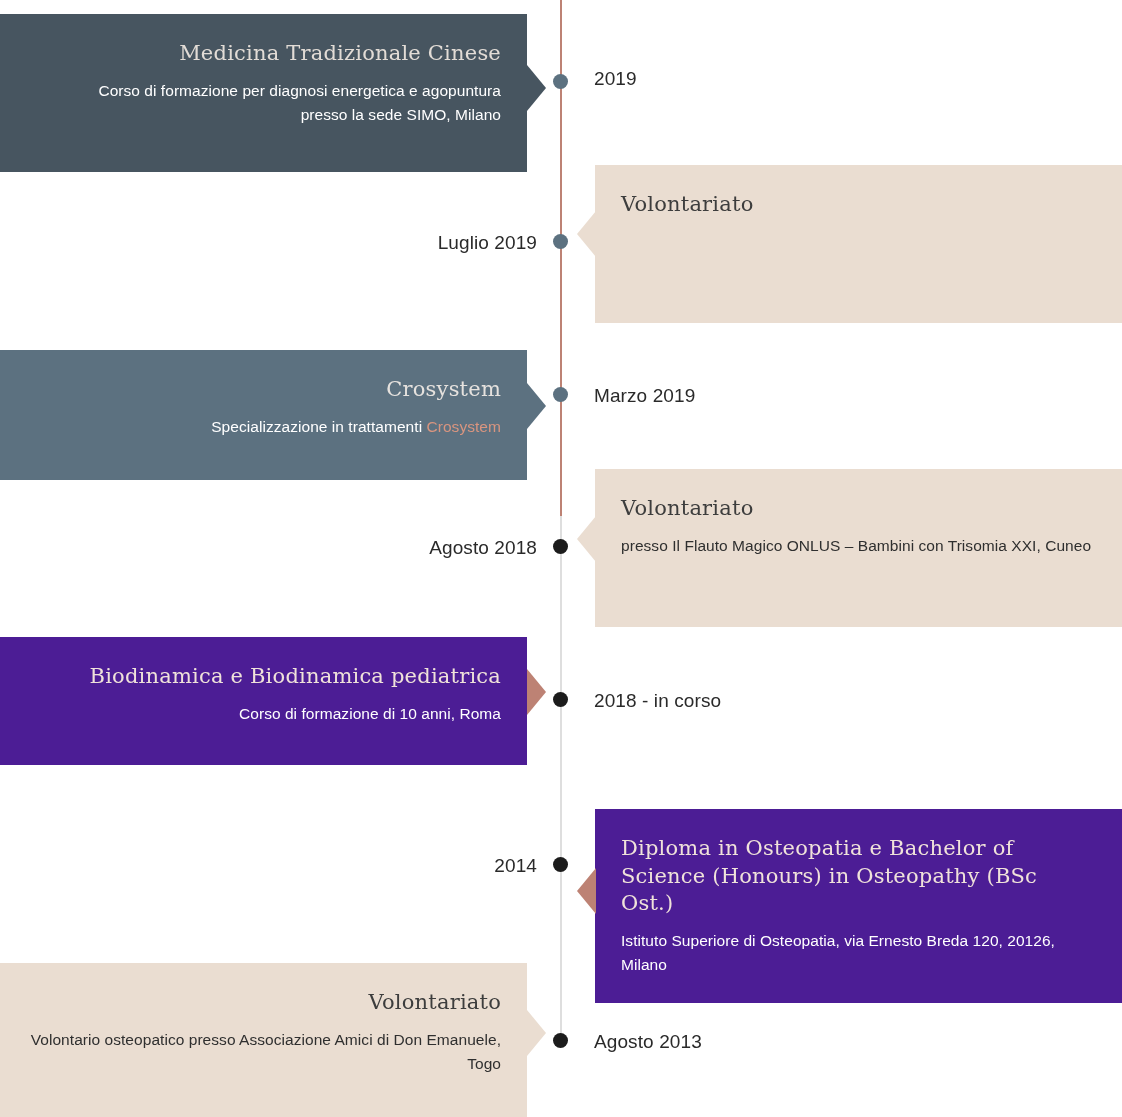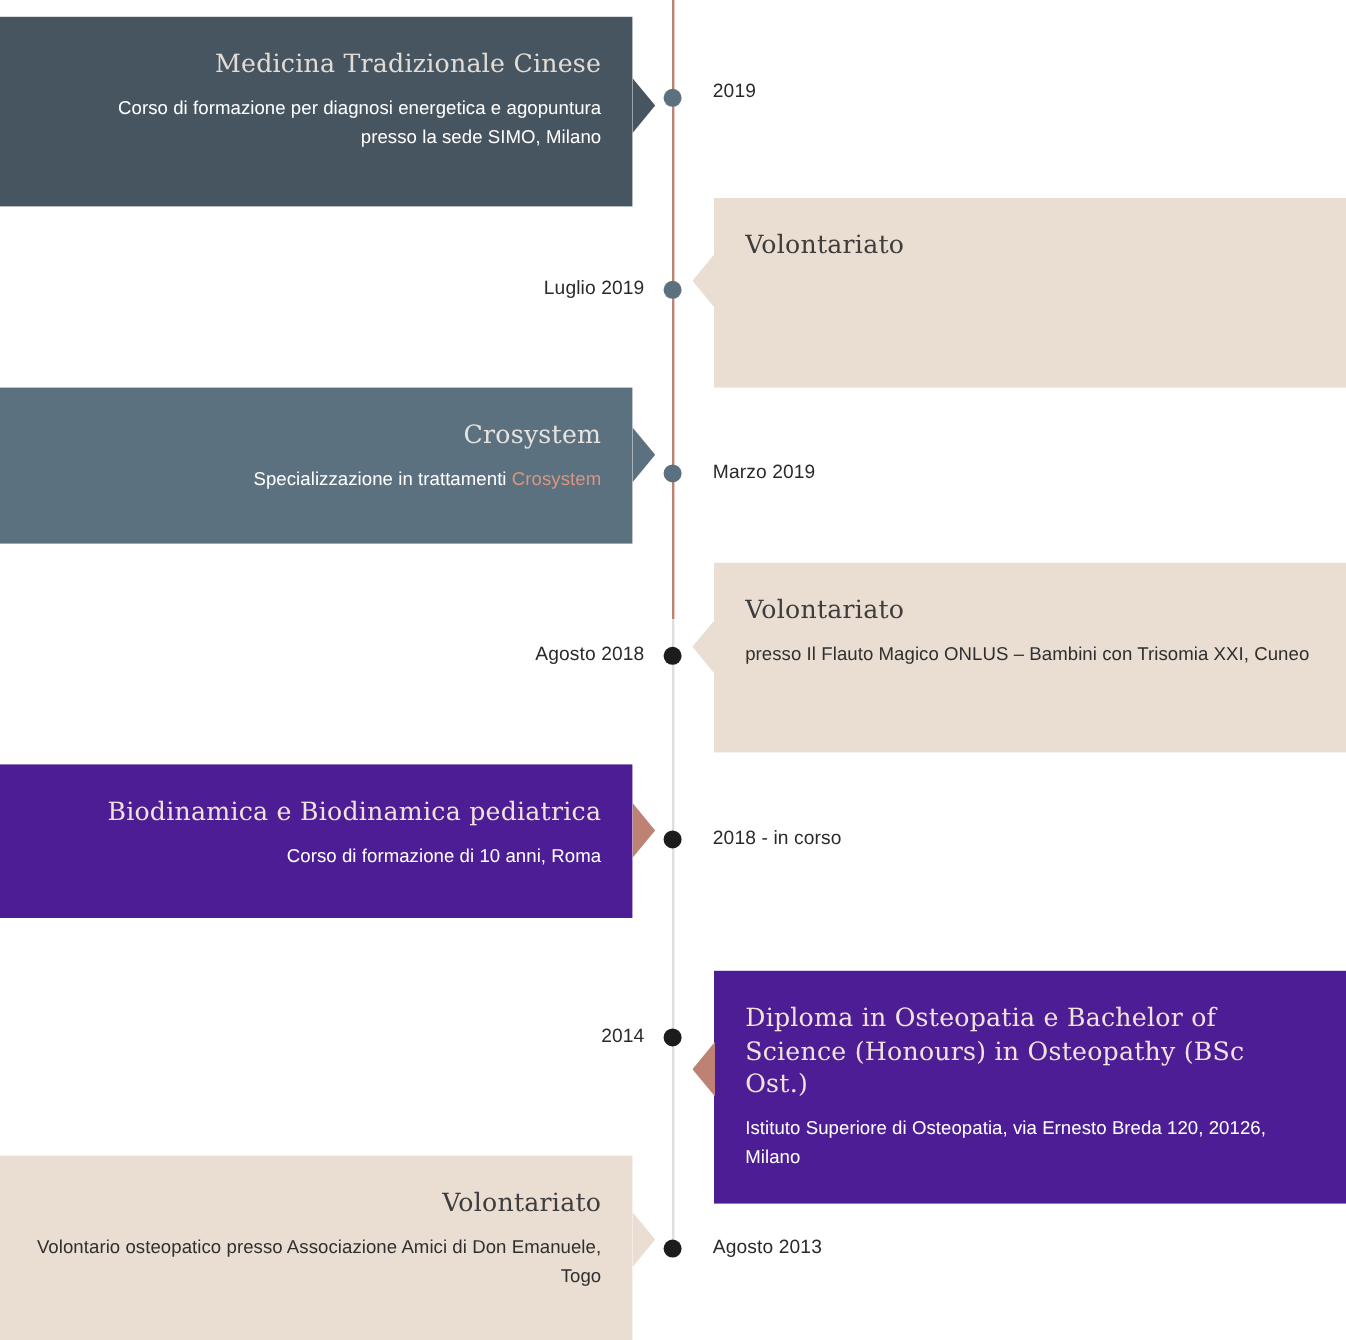--- a/index.html
+++ b/index.html
@@ -37,21 +37,21 @@
     border-radius: 50%;
     left: 553px;
     z-index: 6;
   }
   .dot-slate { background: #5c7180; }
   .dot-dark  { background: #1c1c1c; }
 
   
   .date {
     position: absolute;
-    font-size: 16px;
+    font-size: 19px;
     color: #2a2a2a;
     letter-spacing: .1px;
     white-space: nowrap;
     line-height: 1;
   }
   .date-right { left: 594px; }
   .date-left  { right: 585px; text-align: left; }
 
   
   .card {
@@ -140,21 +140,21 @@
         <div class="nub" style="top: 51px;"></div>
       </div>
       <div class="dot dot-slate" style="top: 74px;"></div>
       <div class="date date-right" style="top: 69px;">2019</div>
       <div class="card card-right t-beige" style="top: 165px; min-height: 158px;">
         <div class="card-title">Volontariato</div>
         <div class="nub" style="top: 46px;"></div>
       </div>
       <div class="dot dot-slate" style="top: 234px;"></div>
       <div class="date date-left" style="top: 233px;">Luglio 2019</div>
-      <div class="card card-left t-slate" style="top: 323px; min-height: 130px;">
+      <div class="card card-left t-slate" style="top: 350px; min-height: 130px;">
         <div class="card-title">Crosystem</div>
         <div class="card-body"><span>Specializzazione in trattamenti </span><span class="accent">Crosystem</span></div>
         <div class="nub" style="top: 33px;"></div>
       </div>
       <div class="dot dot-slate" style="top: 387px;"></div>
       <div class="date date-right" style="top: 386px;">Marzo 2019</div>
       <div class="card card-right t-beige" style="top: 469px; min-height: 158px;">
         <div class="card-title">Volontariato</div>
         <div class="card-body"><span>presso Il Flauto Magico ONLUS – Bambini con Trisomia XXI, Cuneo</span></div>
         <div class="nub" style="top: 47px;"></div>

